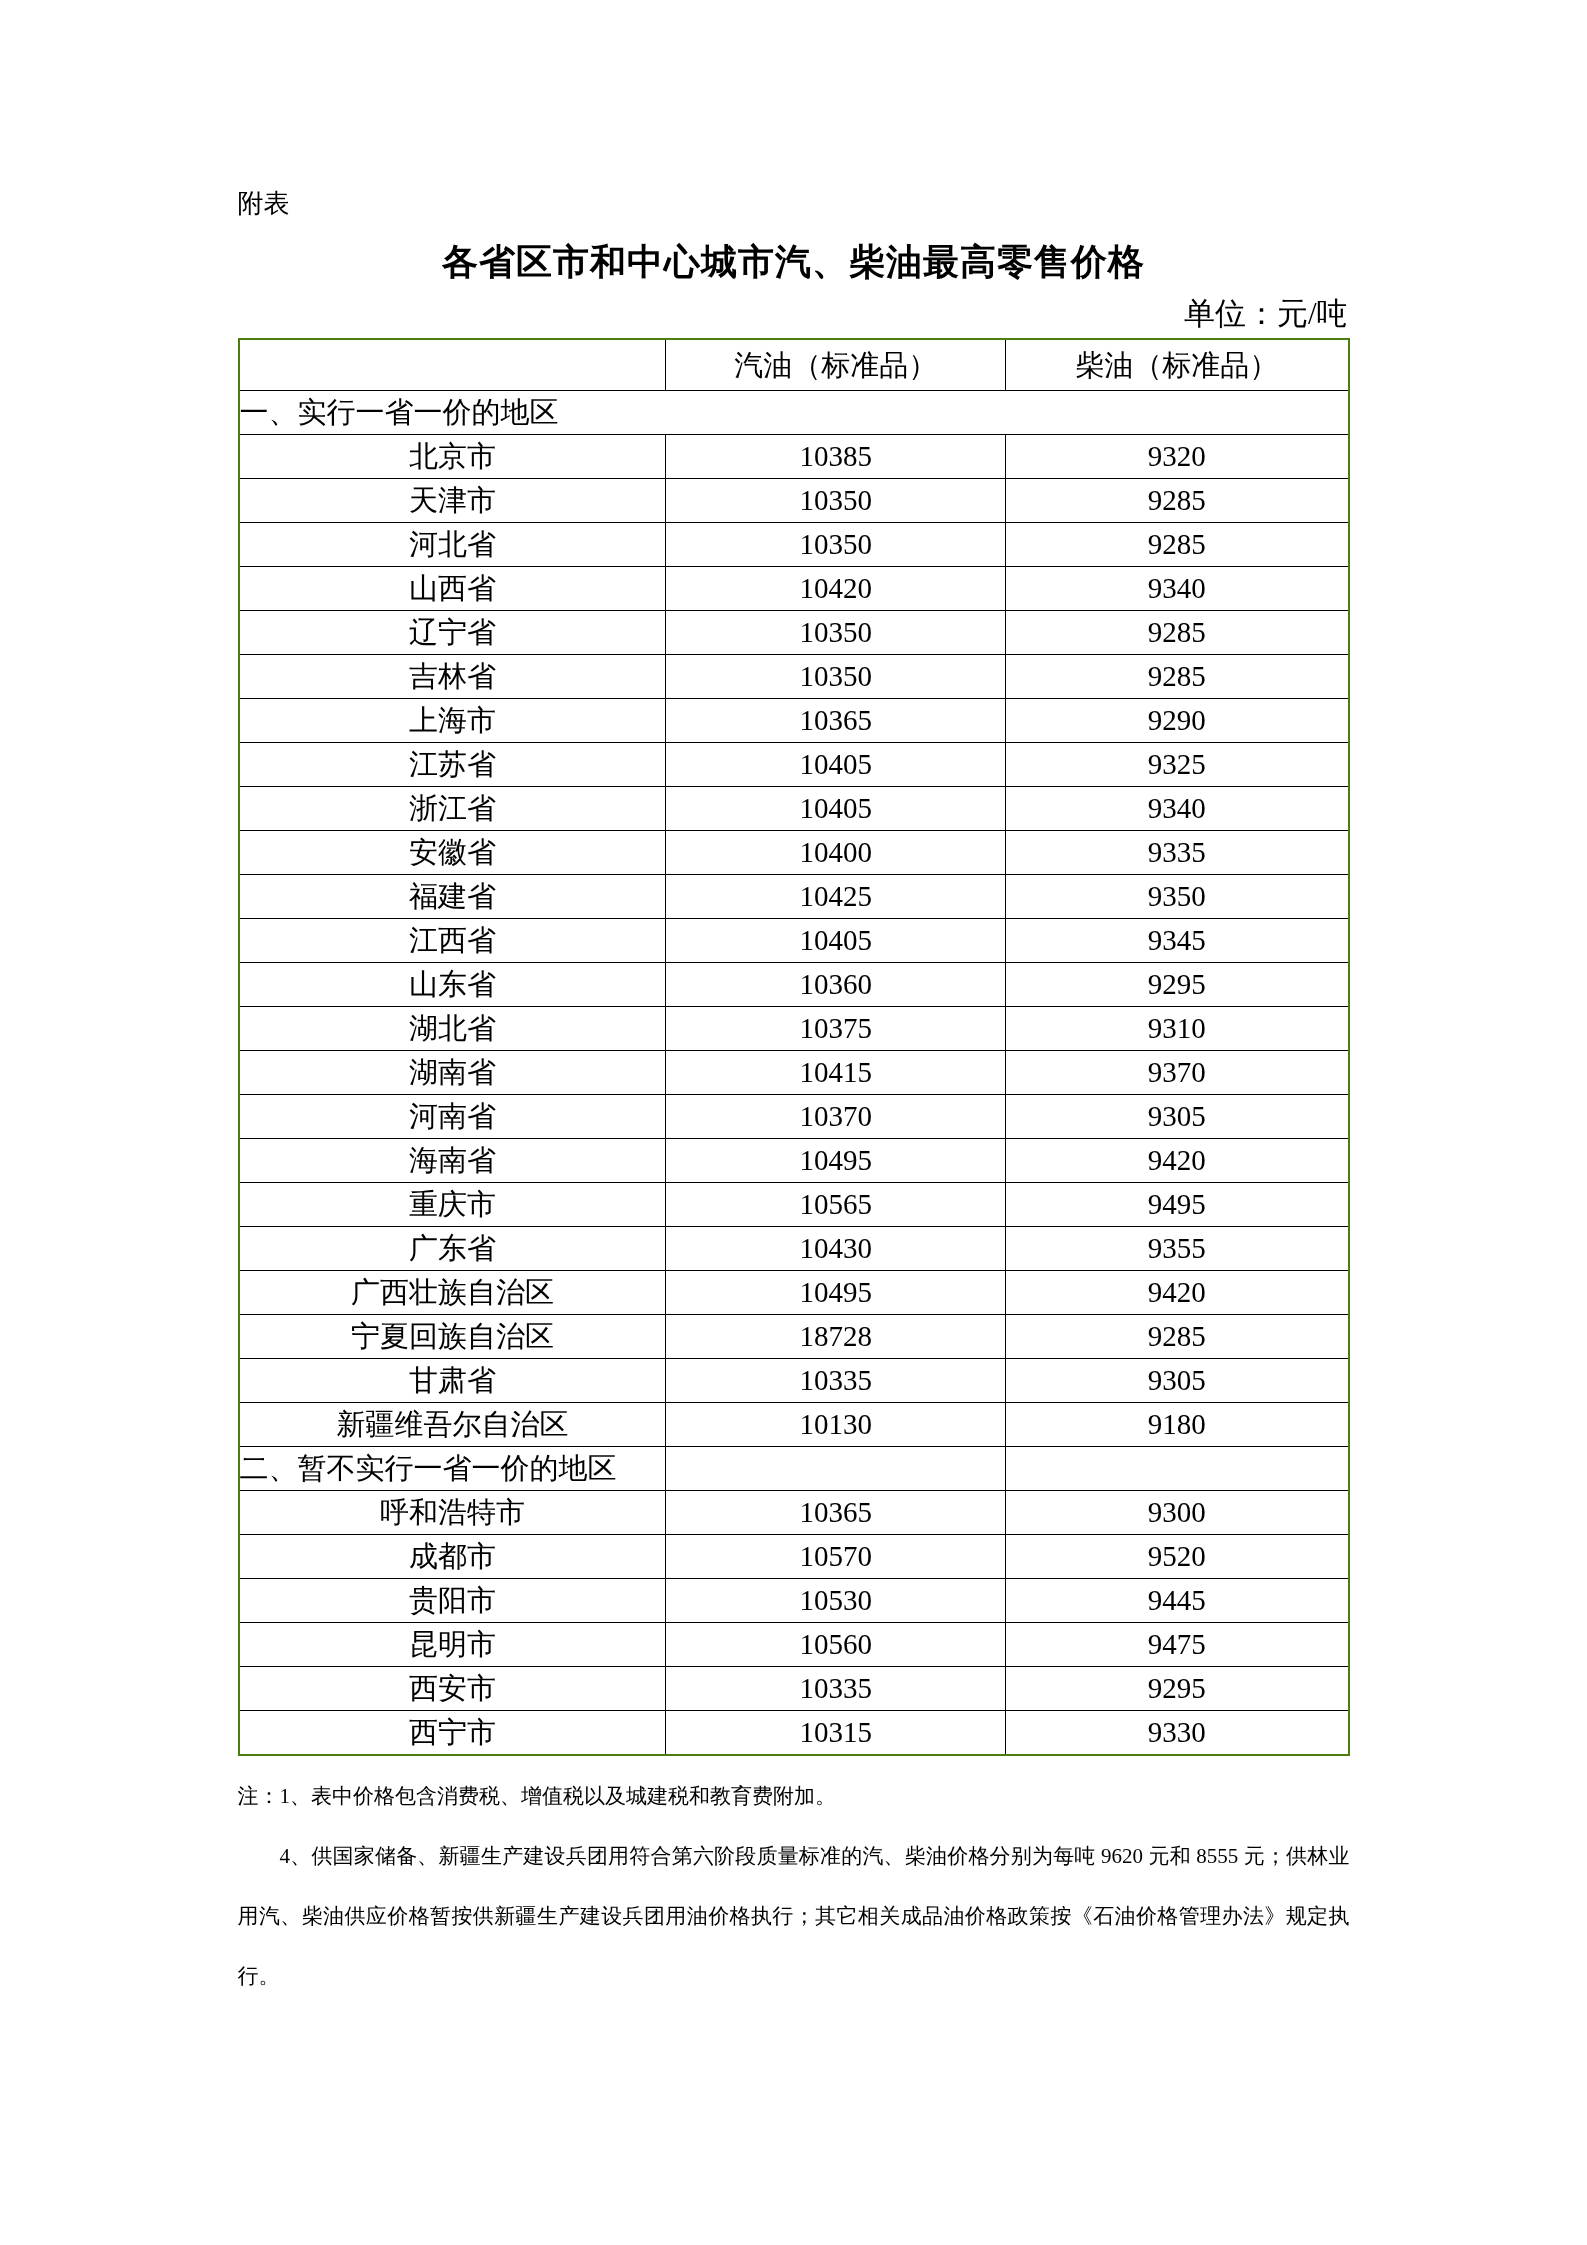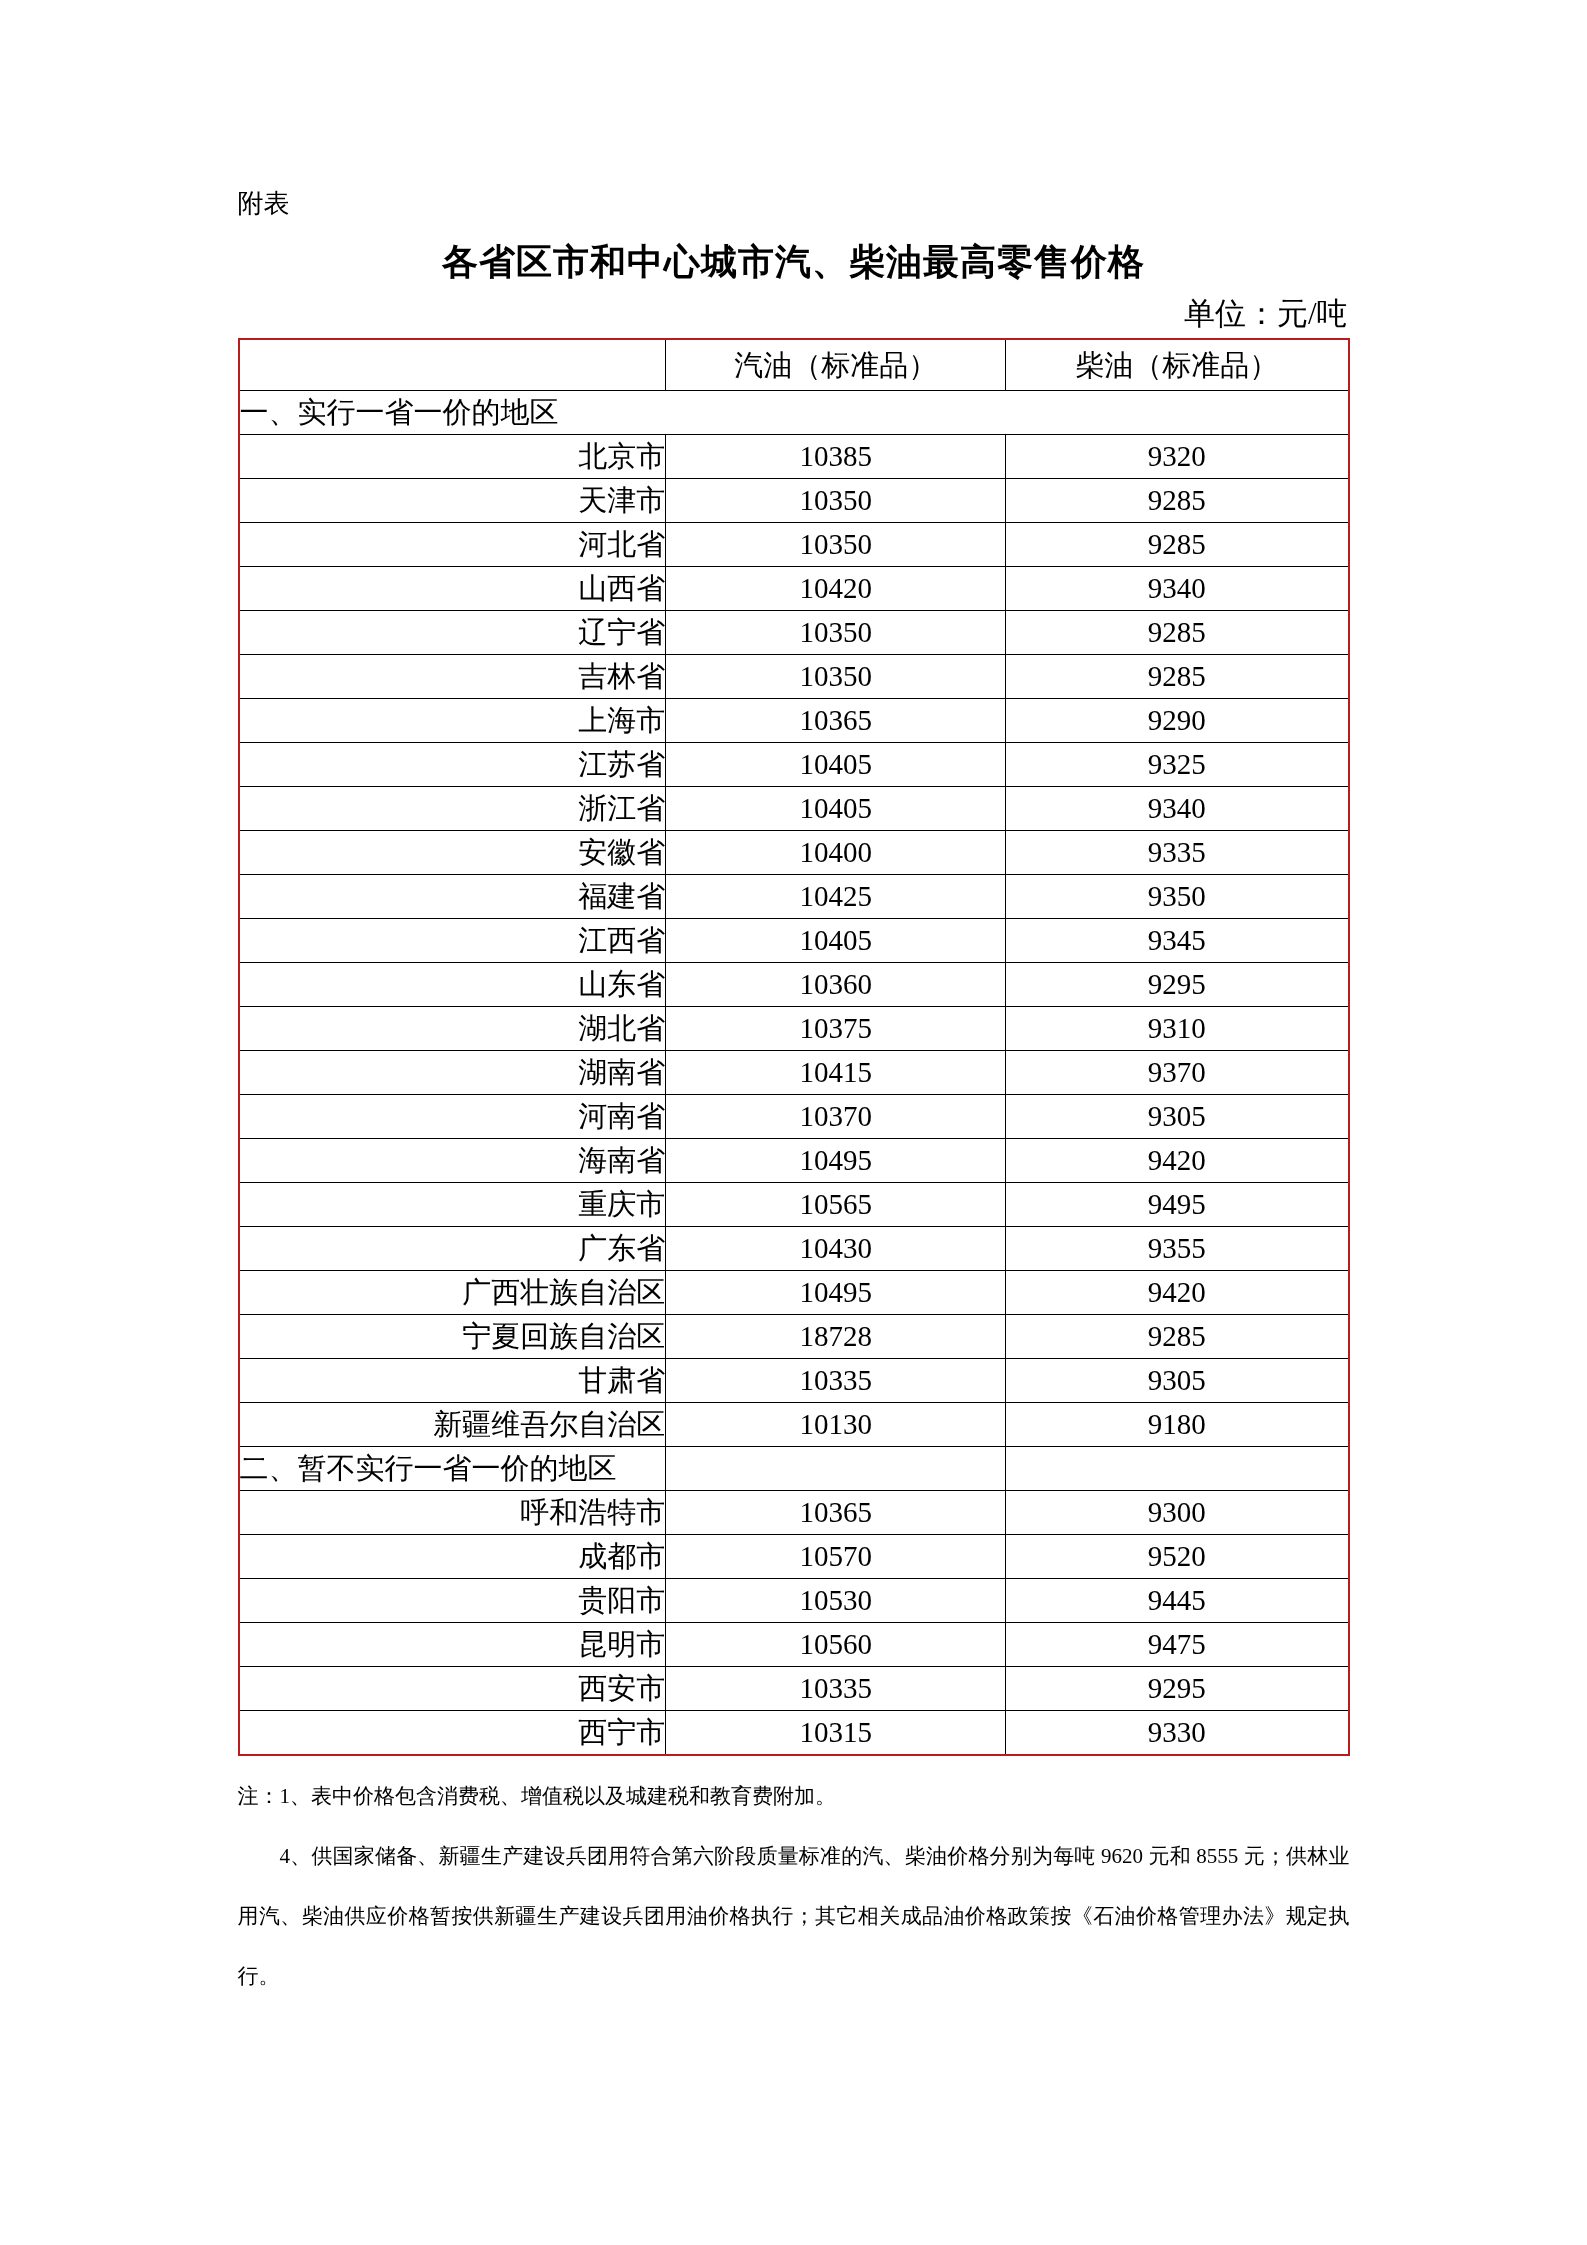--- a/index.html
+++ b/index.html
@@ -35,21 +35,21 @@
   .unit-label {
     font-size: 31px;
     text-align: right;
     line-height: 36px;
     margin: 10px 2px 6px 0;
   }
   table.price-table {
     width: 100%;
     border-collapse: collapse;
     table-layout: fixed;
-    border: 2px solid #b91c1c;
+    border: 2px solid #4d7c0f;
   }
   table.price-table col.c1 { width: 38.5%; }
   table.price-table col.c2 { width: 30.6%; }
   table.price-table col.c3 { width: 30.9%; }
   table.price-table th,
   table.price-table td {
     border: 1px solid #000;
     font-weight: normal;
     font-size: 29px;
     padding: 0;
@@ -61,21 +61,21 @@
   table.price-table thead th {
     height: 50px;
     line-height: 50px;
     text-align: center;
   }
   td.section-label {
     text-align: left;
     padding-left: 8px;
   }
   td.region-cell {
-    text-align: right;
+    text-align: center;
     padding-left: 82px;
   }
   td.num-cell {
     text-align: center;
   }
   .notes {
     margin-top: 10px;
     font-size: 21px;
   }
   .notes p {

